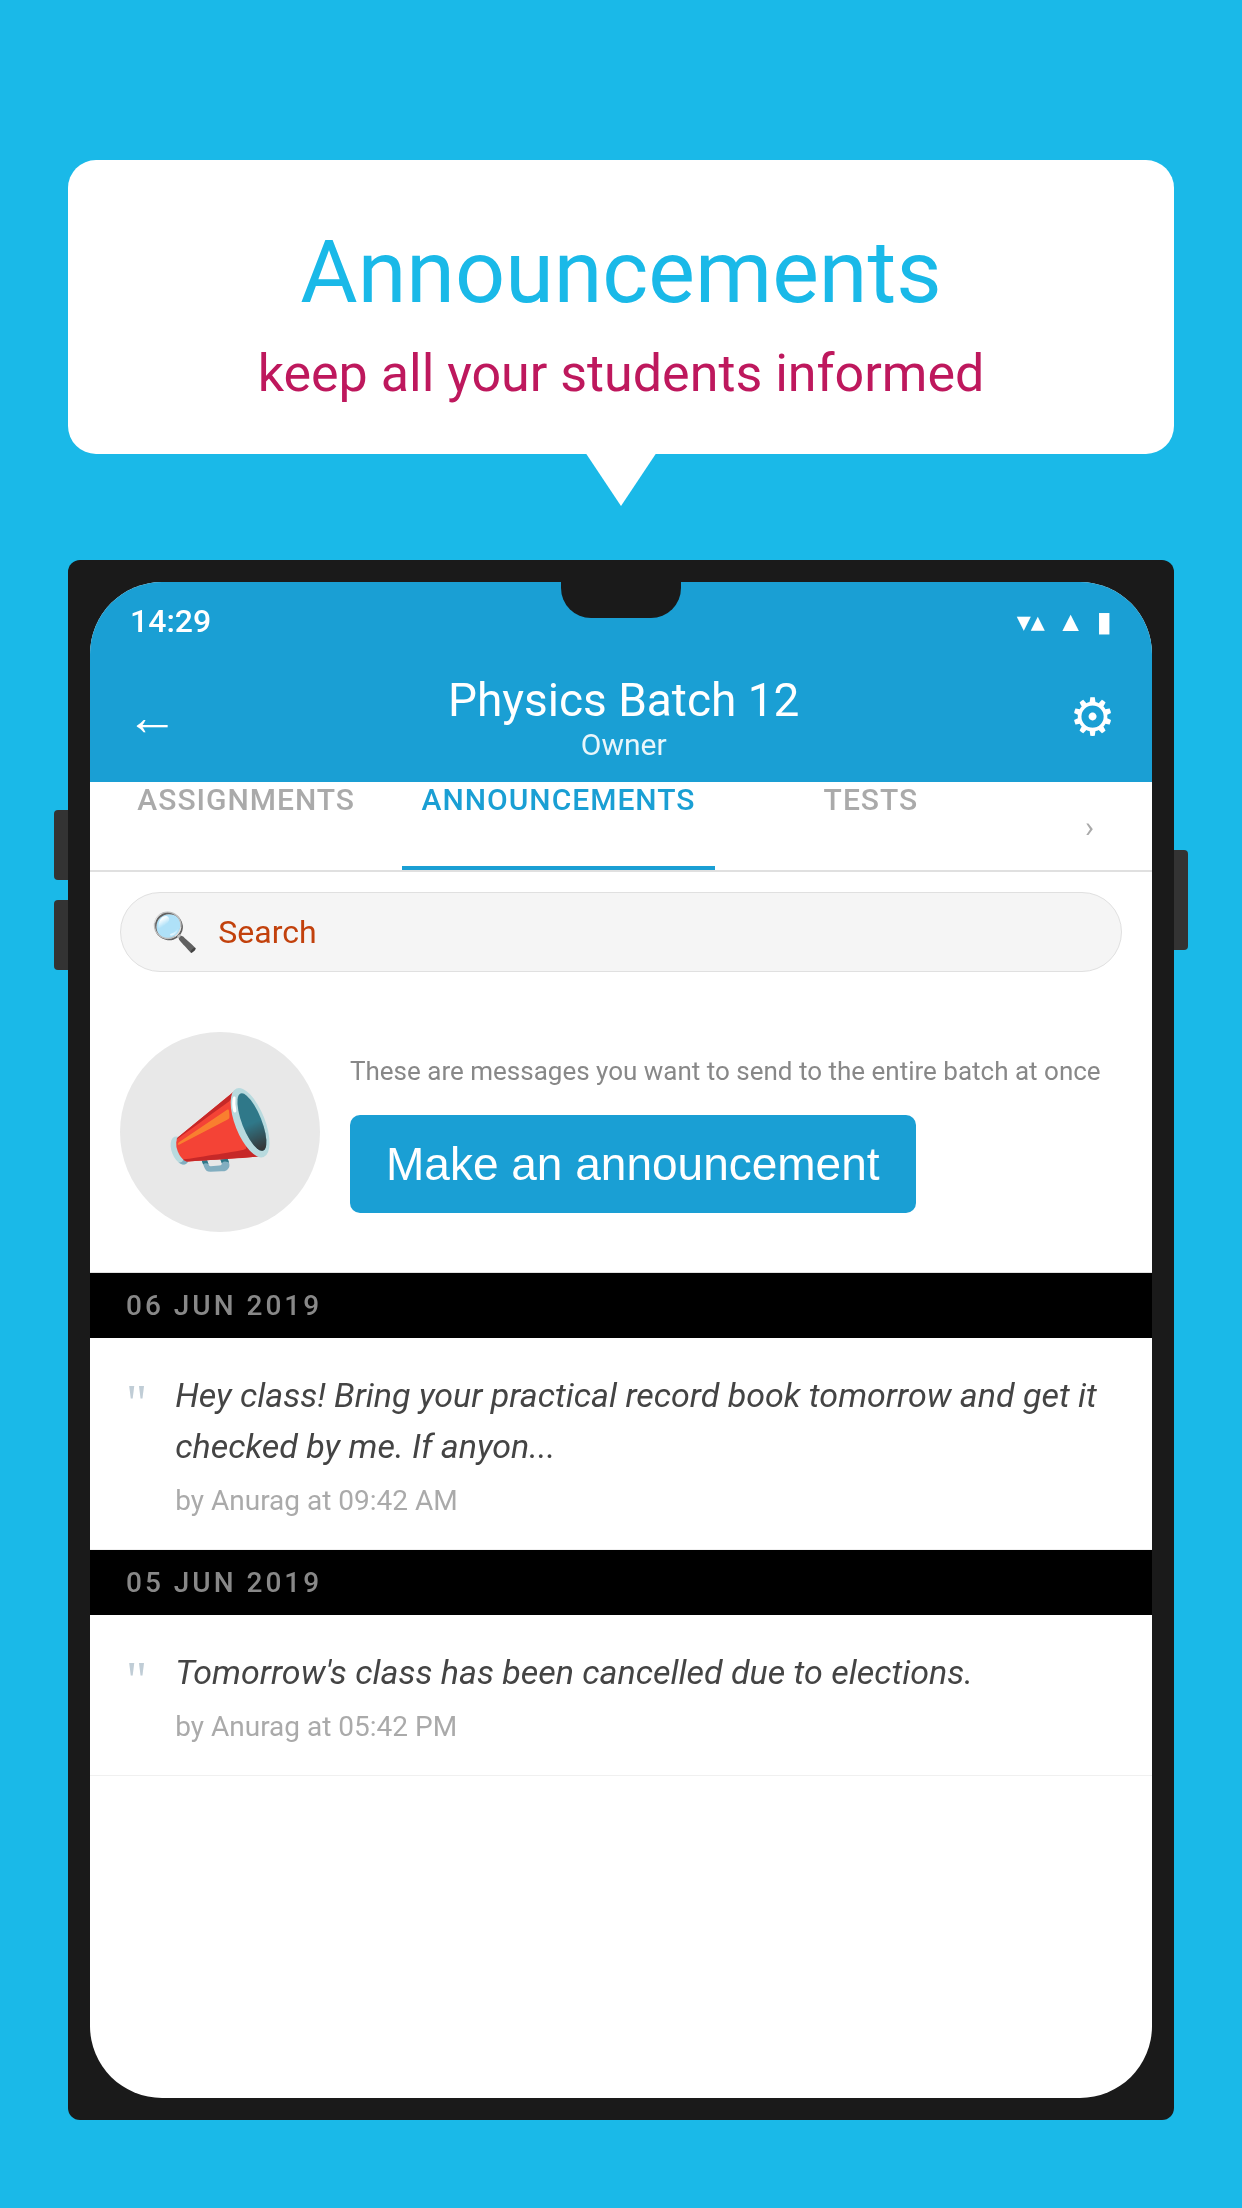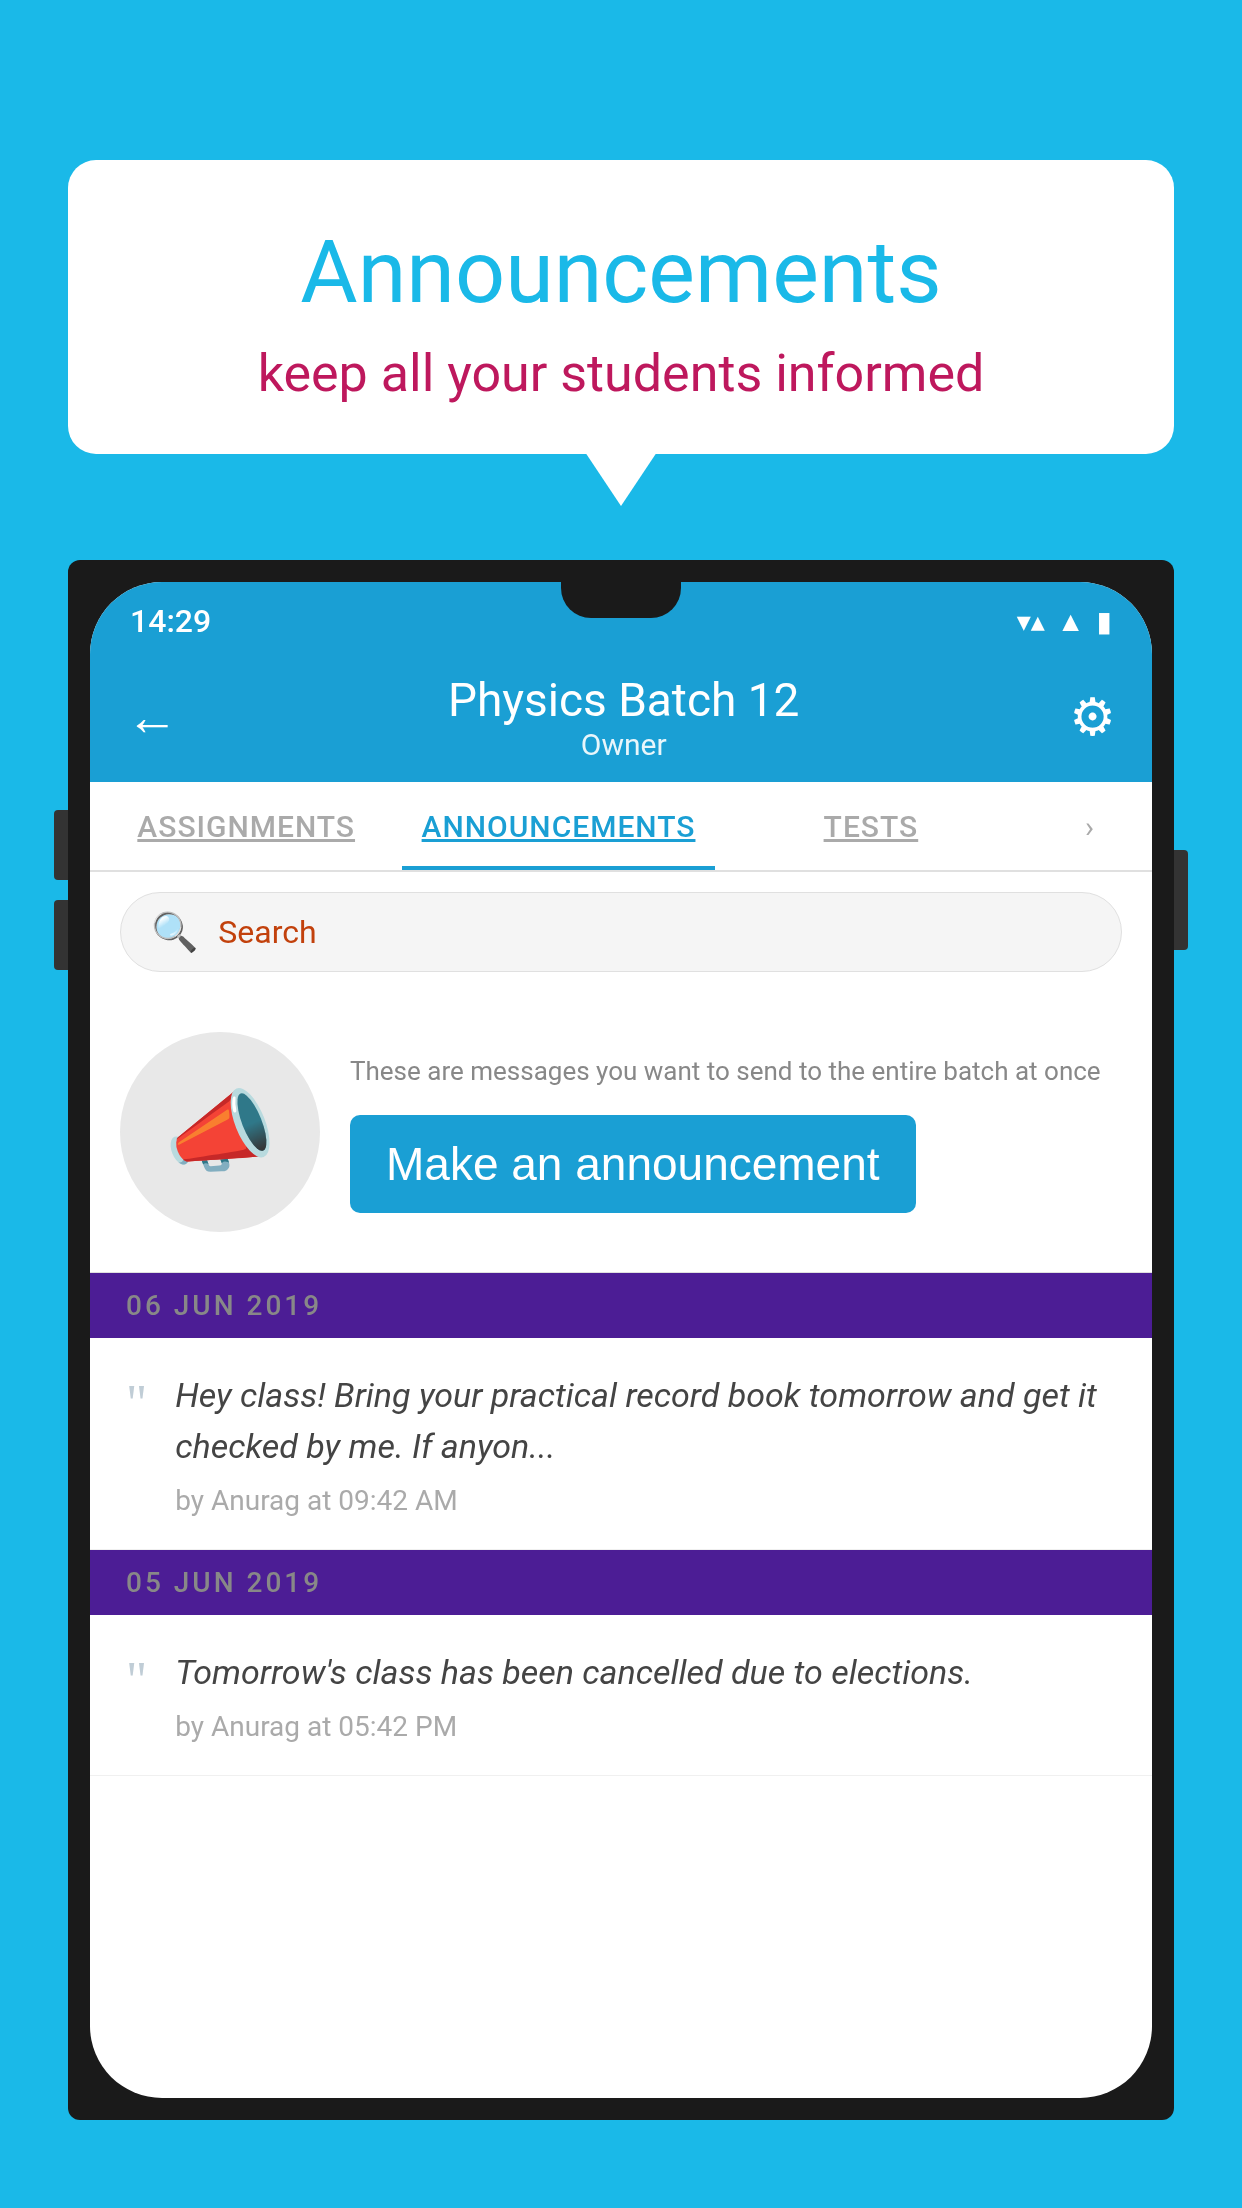--- a/index.html
+++ b/index.html
@@ -148,29 +148,28 @@
     .tabs {
       display: flex;
       background: white;
       border-bottom: 2px solid #e0e0e0;
       height: 90px;
       align-items: stretch;
     }
     .tab {
       flex: 1;
       display: flex;
-      align-items: center;
+      align-items: flex-start;
       justify-content: center;
       font-size: 30px;
       font-weight: 500;
       color: #aaa;
       letter-spacing: 1px;
       position: relative;
       cursor: pointer;
-      text-decoration: underline;
     }
     .tab.active {
       color: #1a9fd4;
     }
     .tab.active::after {
       content: '';
       position: absolute;
       bottom: 0;
       left: 0;
       right: 0;
@@ -248,21 +247,21 @@
       border: none;
       border-radius: 10px;
       padding: 22px 36px;
       font-size: 46px;
       cursor: pointer;
       font-weight: 500;
     }
 
     
     .date-divider {
-      background: #4c1d95;
+      background: #000000;
       padding: 16px 36px;
       font-size: 28px;
       color: #888;
       letter-spacing: 3px;
       font-weight: 500;
     }
 
     
     .announcement-item {
       background: white;

